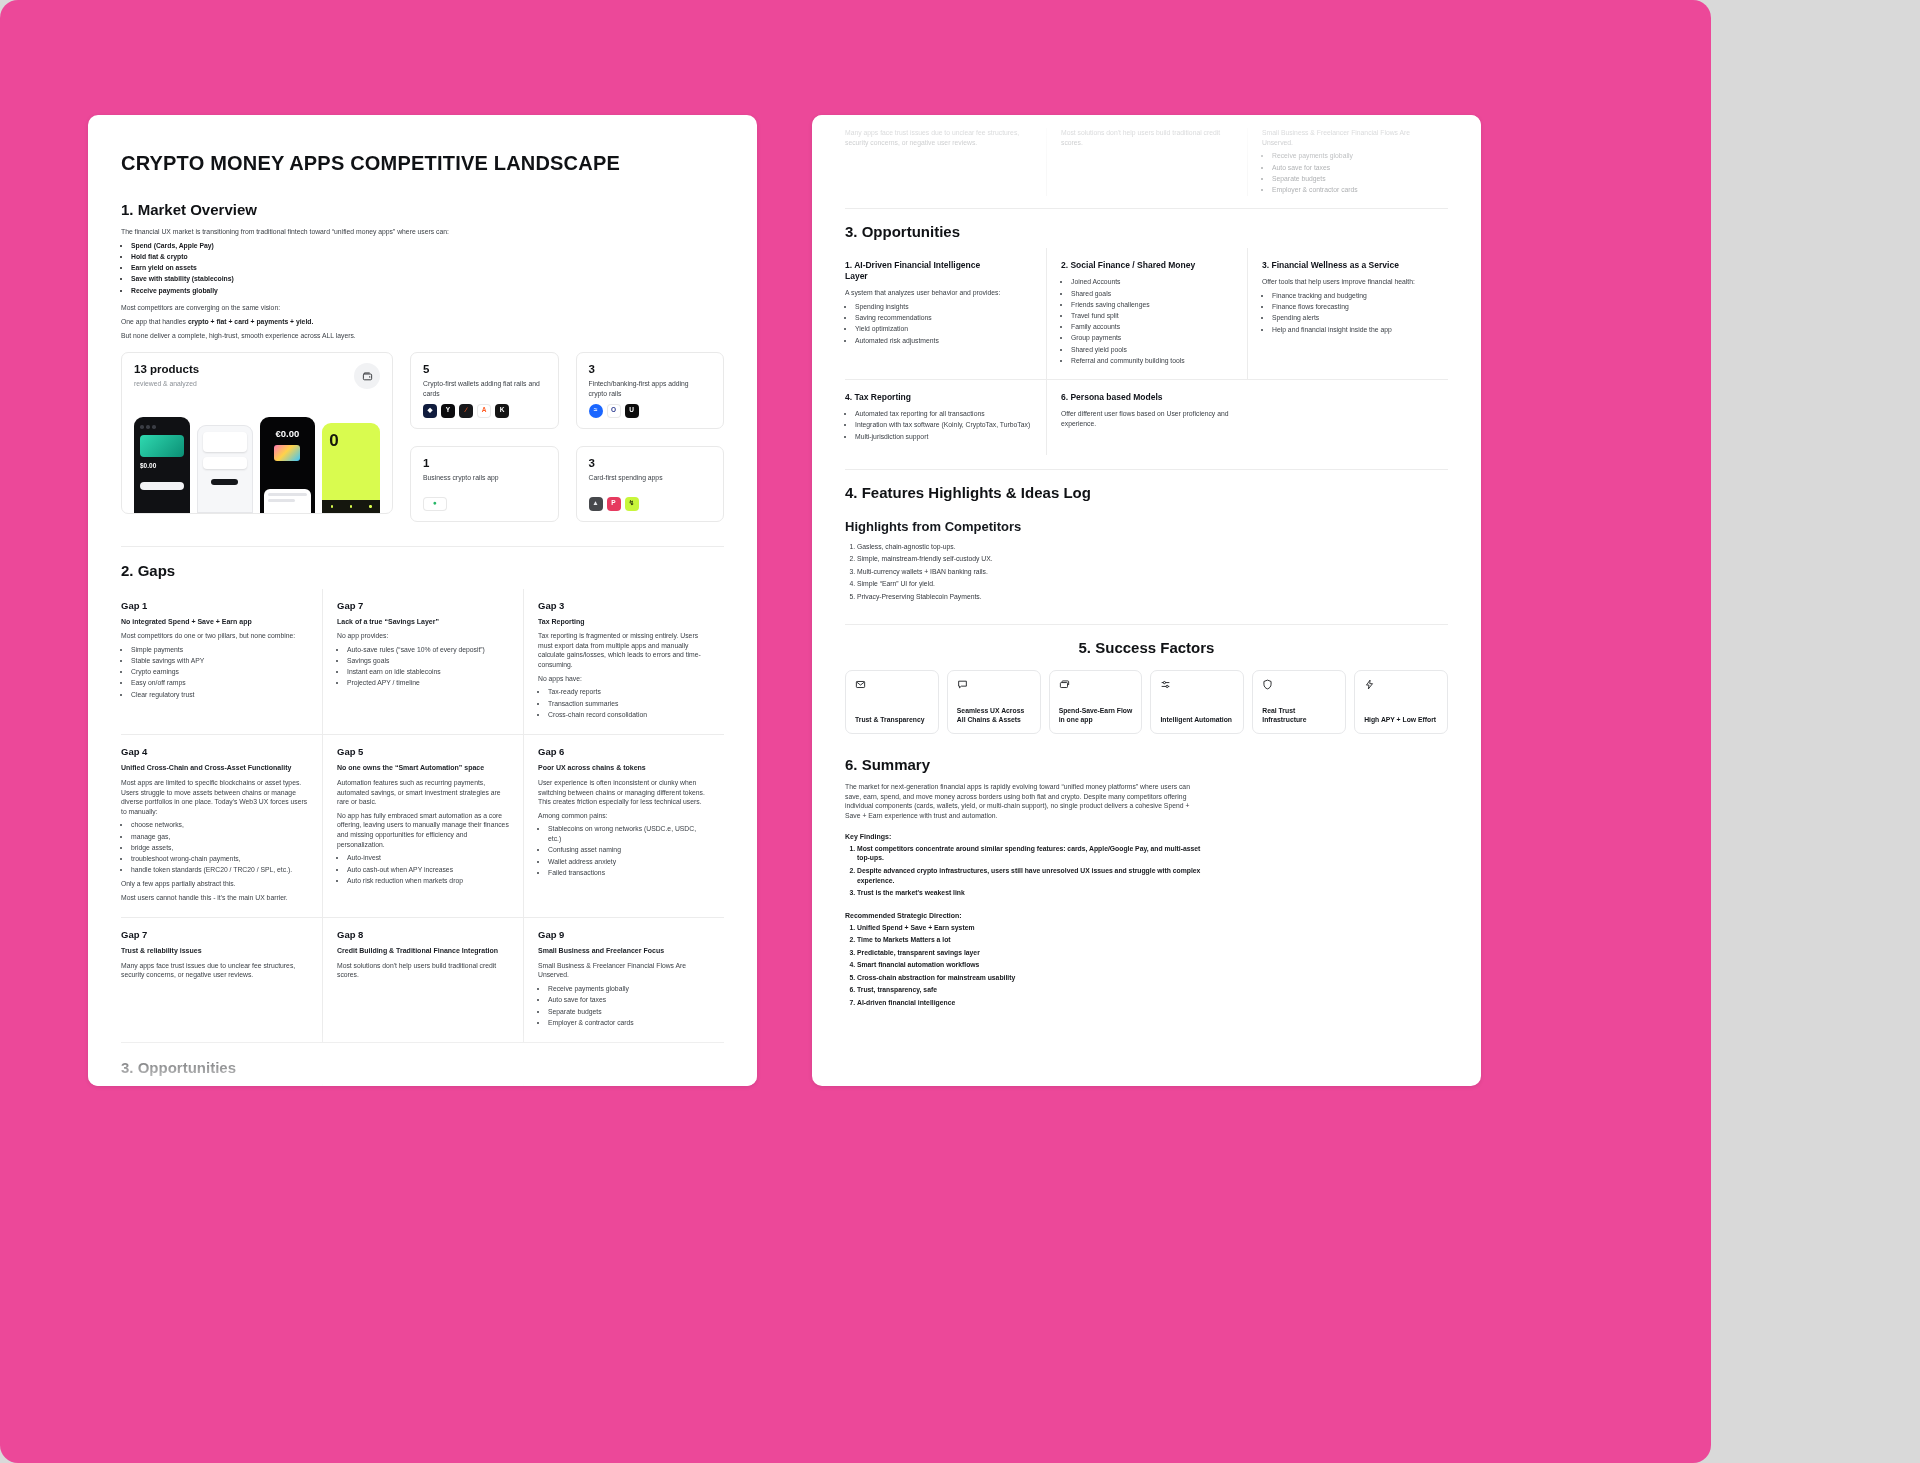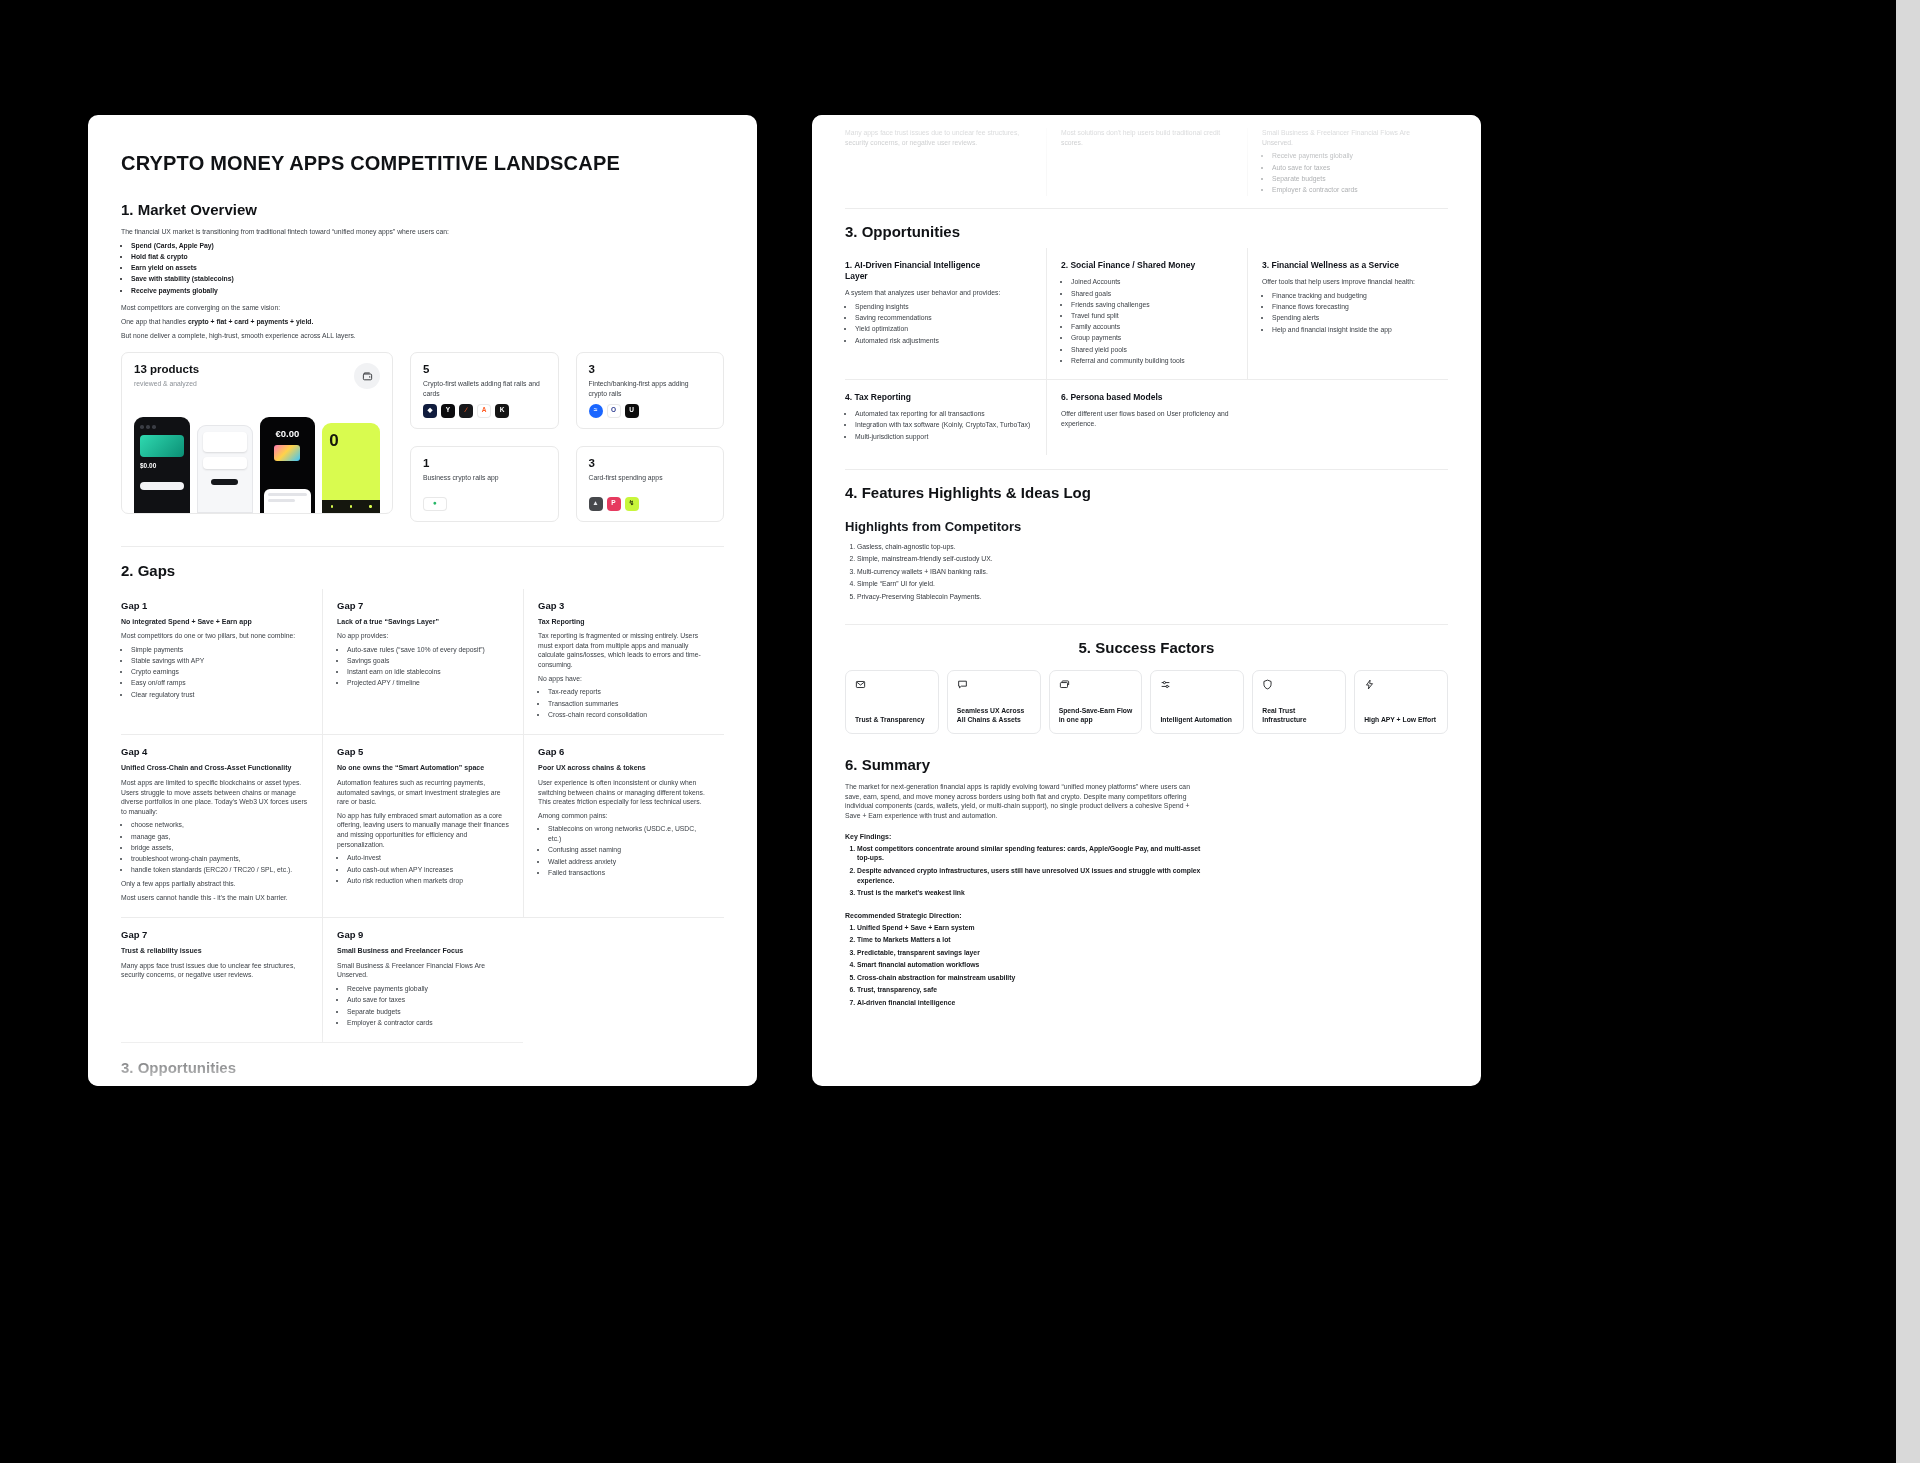--- a/index.html
+++ b/index.html
@@ -1,17 +1,17 @@
 <!DOCTYPE html>
 <html><head>
 <meta charset="utf-8">
 <style>
   html,body{margin:0;padding:0;}
   body{background:#d9d9d9;font-family:"Liberation Sans",sans-serif;-webkit-text-size-adjust:none;}
-  .canvas{position:relative;width:1896px;height:1463px;background:#000000;overflow:hidden;}
+  .canvas{position:relative;width:1711px;height:1463px;background:#ec4899;overflow:hidden;border-radius:18px;}
   .page{position:absolute;top:115px;width:669px;height:971px;background:#fff;border-radius:10px;
         padding:0 33px;box-sizing:border-box;overflow:hidden;box-shadow:0 1px 4px rgba(0,0,0,.10);}
   .page-left{left:88px;}
   .page-right{left:812px;}
 
   
   .page-left::after{content:"";position:absolute;left:0;right:0;bottom:0;height:55px;z-index:3;
         background:linear-gradient(to bottom,rgba(255,255,255,0),rgba(255,255,255,.85));pointer-events:none;}
   .page-right::before{content:"";position:absolute;left:0;right:0;top:0;height:55px;z-index:3;
         background:linear-gradient(to top,rgba(255,255,255,0),rgba(255,255,255,.8));pointer-events:none;}
@@ -357,20 +357,34 @@
             <p class="body">Many apps face trust issues due to unclear fee structures, security concerns, or negative user reviews.</p>
             </div>
             <ul class="bullets">
               
             </ul>
             <div style="margin-top:4px;">
               
             </div>
           </div>
           <div class="gap-cell">
+            <h4 class="gap-title">Gap 8</h4>
+            <div class="gap-subtitle">Credit Building &amp; Traditional Finance Integration</div>
+            <div>
+
+            <p class="body">Most solutions don't help users build traditional credit scores.</p>
+            </div>
+            <ul class="bullets">
+              
+            </ul>
+            <div style="margin-top:4px;">
+              
+            </div>
+          </div>
+          <div class="gap-cell">
             <h4 class="gap-title">Gap 9</h4>
             <div class="gap-subtitle">Small Business and Freelancer Focus</div>
             <div>
 
             <p class="body">Small Business &amp; Freelancer Financial Flows Are Unserved.</p>
             </div>
             <ul class="bullets">
 
             <li>Receive payments globally</li>
               <li>Auto save for taxes</li>

